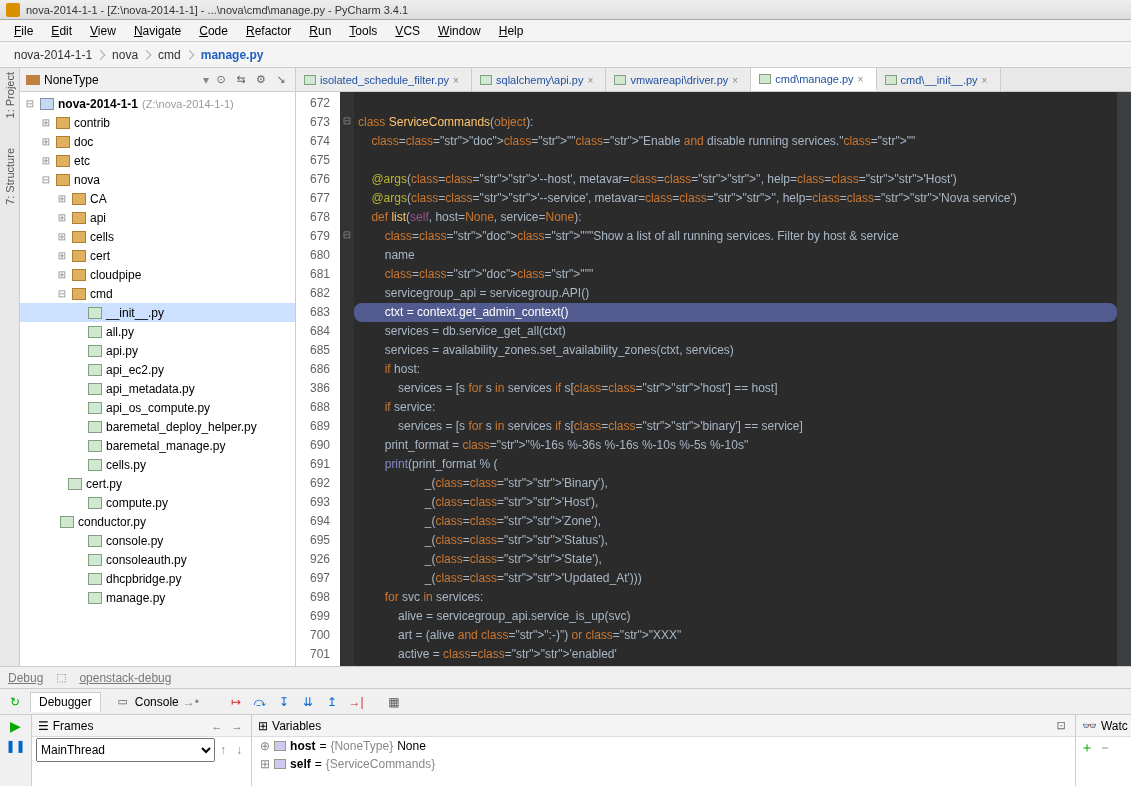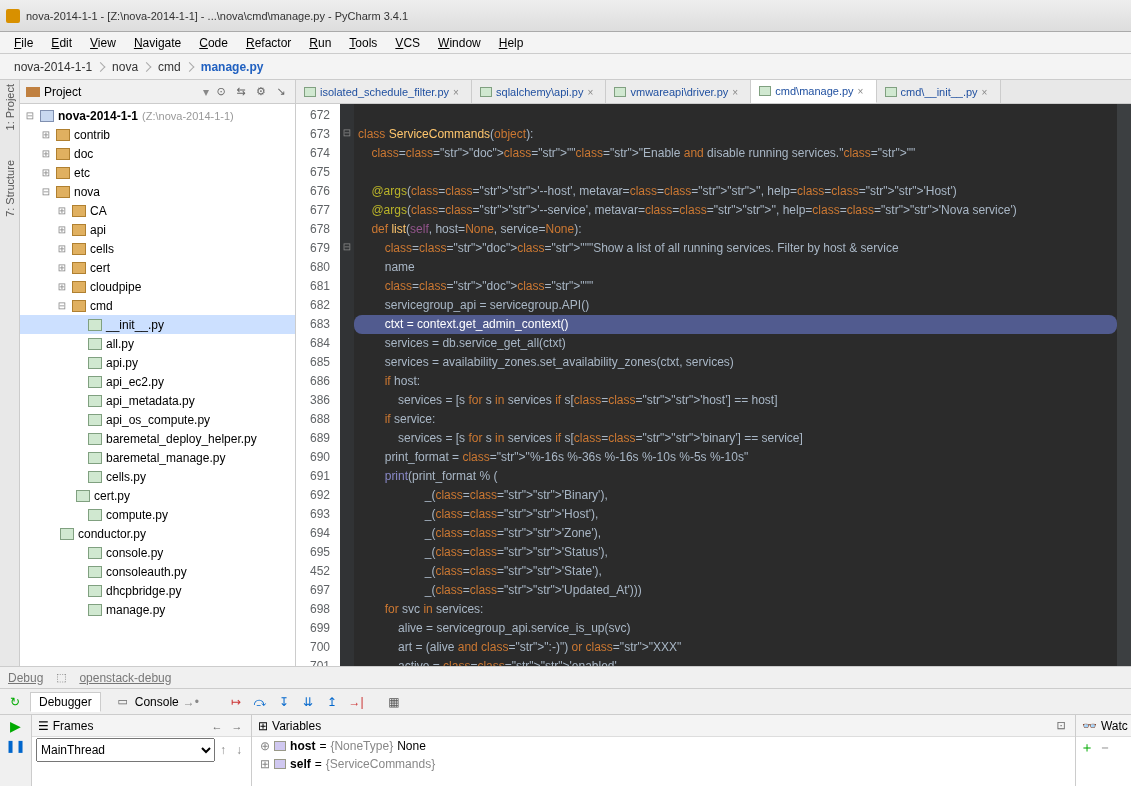--- a/index.html
+++ b/index.html
@@ -1,17 +1,17 @@
 <!DOCTYPE html>
 <html><head>
 <meta charset="utf-8">
 <style>
 * { margin: 0; padding: 0; box-sizing: border-box; font-family: "Segoe UI", Tahoma, sans-serif; font-size: 12px; }
 body { background: #f0f0f0; width: 1131px; height: 786px; overflow: hidden; display: flex; flex-direction: column; }
-.titlebar { height: 32px; background: linear-gradient(#eee,#ddd); display: flex; align-items: center; padding: 0 6px; border-bottom: 1px solid #aaa; text-align: right; }
+.titlebar { height: 20px; background: linear-gradient(#eee,#ddd); display: flex; align-items: center; padding: 0 6px; border-bottom: 1px solid #aaa; text-align: right; }
 .titlebar-icon { width: 14px; height: 14px; background: #d89000; border-radius: 2px; margin-right: 6px; }
 .titlebar-text { font-size: 11px; color: #333; }
 .menubar { height: 22px; background: #f4f4f4; display: flex; align-items: center; padding: 0 6px; border-bottom: 1px solid #ccc; gap: 2px; }
 .menu-item { padding: 2px 8px; font-size: 12px; cursor: pointer; }
 .menu-item u { text-decoration: underline; }
 .breadcrumb-bar { height: 26px; background: #f4f4f4; display: flex; align-items: center; padding: 0 6px; border-bottom: 1px solid #ccc; }
 .crumb { padding: 2px 12px 2px 8px; font-size: 12px; position: relative; color: #333; cursor: pointer; }
 .crumb.active { color: #2060c0; font-weight: bold; }
 .crumb::after { content: ""; position: absolute; right: 0; top: 50%; transform: translateY(-50%) rotate(45deg); width: 6px; height: 6px; border-right: 1px solid #aaa; border-top: 1px solid #aaa; }
 .crumb:last-child::after { display: none; }
@@ -111,21 +111,21 @@
 <div class="main-row">
 
   <div class="left-stripe">
     <span class="left-stripe-label">1: Project</span>
     <span class="left-stripe-label">7: Structure</span>
   </div>
 
   <div class="project-panel">
     <div class="project-header">
       <span class="proj-icon"></span>
-      <span class="project-header-title">Project</span>
+      <span class="project-header-title">NoneType</span>
       <span style="color:#888">▾</span>
       <span class="tool-icon">⊙</span>
       <span class="tool-icon">⇆</span>
       <span class="tool-icon">⚙</span>
       <span class="tool-icon">↘</span>
     </div>
     <div class="project-tree" id="tree">
         <div class="tree-node" style="padding-left: 4px;">
           <span class="tree-toggle">⊟</span>
           <span class="tree-icon mod-ic"></span>
@@ -220,21 +220,21 @@
         <div class="tree-node" style="padding-left: 52px;">
           <span class="tree-toggle"></span>
           <span class="tree-icon py-ic"></span>
           <span class="tree-label">baremetal_manage.py</span>
         </div>
         <div class="tree-node" style="padding-left: 52px;">
           <span class="tree-toggle"></span>
           <span class="tree-icon py-ic"></span>
           <span class="tree-label">cells.py</span>
         </div>
-        <div class="tree-node" style="padding-left: 40px;">
+        <div class="tree-node" style="padding-left: 32px;">
           <span class="tree-toggle"></span>
           <span class="tree-icon py-ic"></span>
           <span class="tree-label">cert.py</span>
         </div>
         <div class="tree-node" style="padding-left: 52px;">
           <span class="tree-toggle"></span>
           <span class="tree-icon py-ic"></span>
           <span class="tree-label">compute.py</span>
         </div>
         <div class="tree-node" style="padding-left: 24px;">
@@ -312,21 +312,21 @@
           <div class="gutter-line">686</div>
           <div class="gutter-line">386</div>
           <div class="gutter-line">688</div>
           <div class="gutter-line">689</div>
           <div class="gutter-line">690</div>
           <div class="gutter-line">691</div>
           <div class="gutter-line">692</div>
           <div class="gutter-line">693</div>
           <div class="gutter-line">694</div>
           <div class="gutter-line">695</div>
-          <div class="gutter-line">452</div>
+          <div class="gutter-line">926</div>
           <div class="gutter-line">697</div>
           <div class="gutter-line">698</div>
           <div class="gutter-line">699</div>
           <div class="gutter-line">700</div>
           <div class="gutter-line">701</div>
         </div>
       <div class="fold-gutter" id="foldg">
           <div class="fold-mark"></div>
           <div class="fold-mark">⊟</div>
           <div class="fold-mark"></div>

